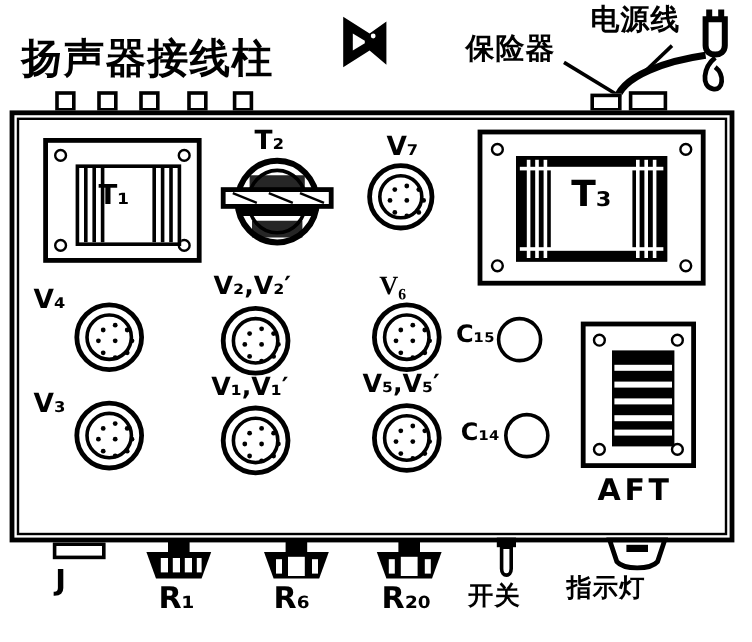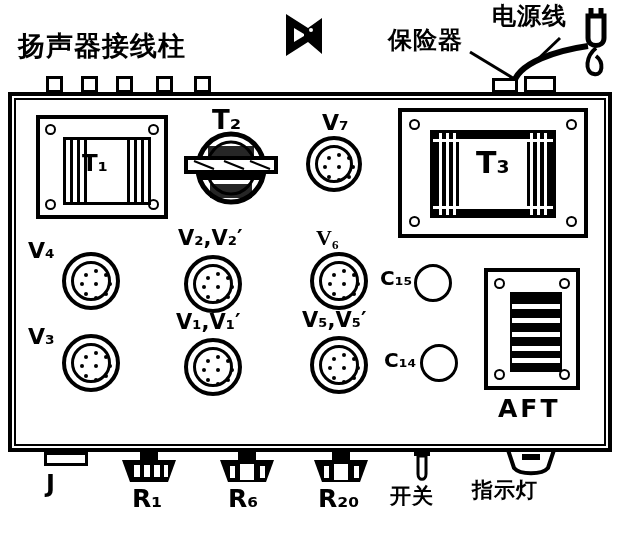--- a/index.html
+++ b/index.html
@@ -34,21 +34,21 @@
   .aft-body{position:absolute;border:4px solid #000;background:#fff;box-sizing:border-box;}
   .aft-core{position:absolute;background:#000;}
   .aft-stripe{position:absolute;background:#fff;left:2px;right:2px;height:5px;}
   
   .term{position:absolute;border:3px solid #000;background:#fff;box-sizing:border-box;}
   svg{display:block;overflow:visible;}
 </style>
 </head>
 <body>
 
-<div class="lbl cn" style="left:18px;top:32px;font-size:27px;">扬声器接线柱</div>
+<div class="lbl cn" style="left:18px;top:32px;font-size:34px;">扬声器接线柱</div>
 
 <div class="abs" style="left:278px;top:8px;width:52px;height:52px;">
   <svg width="52" height="52" viewBox="0 0 52 52">
     <path d="M8 6 L8 48 L30 34 L44 46 L44 10 L30 20 Z" fill="#000"></path>
     <path d="M16 20 L16 34 L26 28 L26 26 Z" fill="#fff"></path>
     <circle cx="33" cy="22" r="2" fill="#fff"></circle>
   </svg>
 </div>
 
 <div class="lbl cn" style="left:388px;top:28px;font-size:24px;">保险器</div>
@@ -106,21 +106,21 @@
     <ellipse cx="47" cy="40" rx="24" ry="26" stroke="#000" stroke-width="3" fill="none"></ellipse>
     <path d="M14 52 L80 52 L80 40 L14 40 Z" fill="#000"></path>
     <rect x="2" y="30" width="90" height="14" stroke="#000" stroke-width="4" fill="#fff"></rect>
     <path d="M24 18 L70 18 L70 30 L24 30 Z" fill="#000" opacity="0.85"></path>
     <path d="M26 56 L68 56 L68 70 L26 70 Z" fill="#000" opacity="0.85"></path>
     <line x1="10" y1="33" x2="30" y2="41" stroke="#000" stroke-width="2"></line>
     <line x1="40" y1="33" x2="60" y2="41" stroke="#000" stroke-width="2"></line>
     <line x1="66" y1="33" x2="86" y2="41" stroke="#000" stroke-width="2"></line>
   </svg>
 </div>
-<div class="lbl" style="left:212px;top:107px;font-size:26px;">T₂</div>
+<div class="lbl" style="left:212px;top:107px;font-size:22px;">T₂</div>
 
 <div class="abs xfmr" style="left:398px;top:108px;width:190px;height:130px;">
   <div class="screw" style="left:7px;top:7px;"></div>
   <div class="screw" style="right:7px;top:7px;"></div>
   <div class="screw" style="left:7px;bottom:7px;"></div>
   <div class="screw" style="right:7px;bottom:7px;"></div>
   <div class="xfmr-core" style="left:28px;top:18px;width:126px;height:88px;background:#000;">
     <div style="position:absolute;left:26px;top:8px;right:26px;bottom:8px;background:#fff;"></div>
     <div class="hatch" style="left:6px;background:#fff;"></div>
     <div class="hatch" style="left:13px;background:#fff;"></div>

